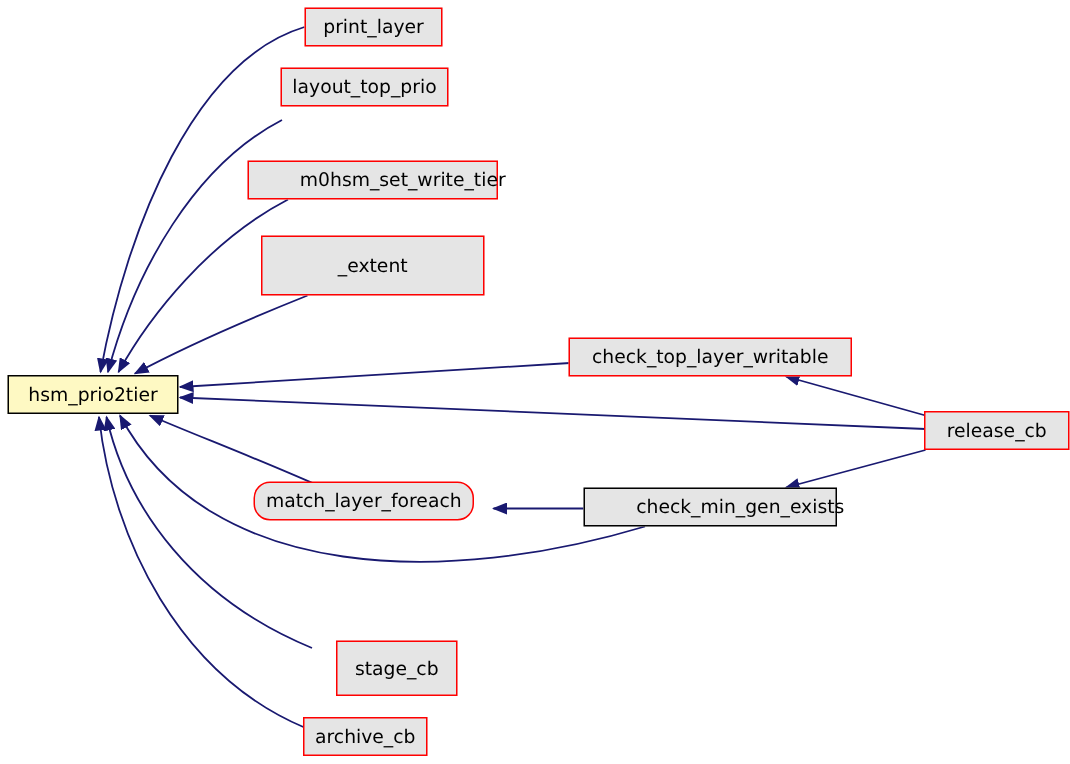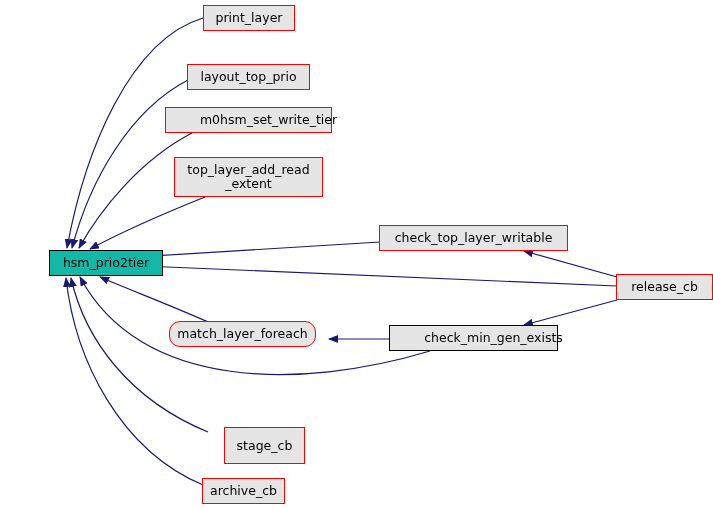--- a/index.html
+++ b/index.html
@@ -4,21 +4,21 @@
 <style>
   html, body { margin:0; padding:0; background:#ffffff; }
   body { width:713px; height:509px; position:relative; overflow:hidden;
          font-family:"DejaVu Sans", sans-serif; }
   svg { position:absolute; left:0; top:0; }
   .node { position:absolute; box-sizing:border-box; background:#e5e5e5;
           font-size:12.5px; color:#000; display:flex; align-items:center;
           justify-content:center; text-align:center; line-height:14px; }
   .red { border:1.3px solid #ff0000; }
   .black { border:1.3px solid #000;padding-left:40px; }
-  .root { background:#14b8a6; border:1.3px solid #000;margin-left:44px; }
+  .root { background:#fef9c3; border:1.3px solid #000; }
 </style>
 </head>
 <body>
 
 <svg width="713" height="509">
   <defs>
     <marker id="ah" markerWidth="10" markerHeight="8" refX="9" refY="4" orient="auto" markerUnits="userSpaceOnUse">
       <path d="M0,0 L10,4 L0,8 Z" fill="#191970"></path>
     </marker>
   </defs>
@@ -36,26 +36,25 @@
     <path d="M617,277 L524,251" marker-end="url(#ah)"></path>
     <path d="M617,300 L524,325" marker-end="url(#ah)"></path>
     <path d="M389,339 L329,339" marker-end="url(#ah)"></path>
   </g>
 </svg>
 
 <div class="node root" style="left:5px;top:250px;width:114px;height:26px;">hsm_prio2tier</div>
 
 <div class="node red" style="left:203px;top:5px;width:92px;height:26px;">print_layer</div>
 
-<div class="node red" style="left:187px;top:64px;width:123px;height:26px;">layout_top_prio</div>
+<div class="node red" style="left:187px;top:45px;width:112px;height:26px;">layout_top_prio</div>
 
 <div class="node red" style="left:165px;top:107px;width:167px;height:26px;padding-left:40px;">m0hsm_set_write_tier</div>
 
 <div class="node red" style="left:174px;top:157px;width:149px;height:40px;flex-direction:column;">
-  <span>top_layer_add_read</span>
   <span>_extent</span>
 </div>
 
 <div class="node red" style="left:379px;top:225px;width:189px;height:26px;">check_top_layer_writable</div>
 
 <div class="node red" style="left:616px;top:274px;width:97px;height:26px;">release_cb</div>
 
 <div class="node red" style="left:169px;top:321px;width:147px;height:26px;border-radius:11px;">match_layer_foreach</div>
 
 <div class="node black" style="left:389px;top:325px;width:169px;height:26px;">check_min_gen_exists</div>

